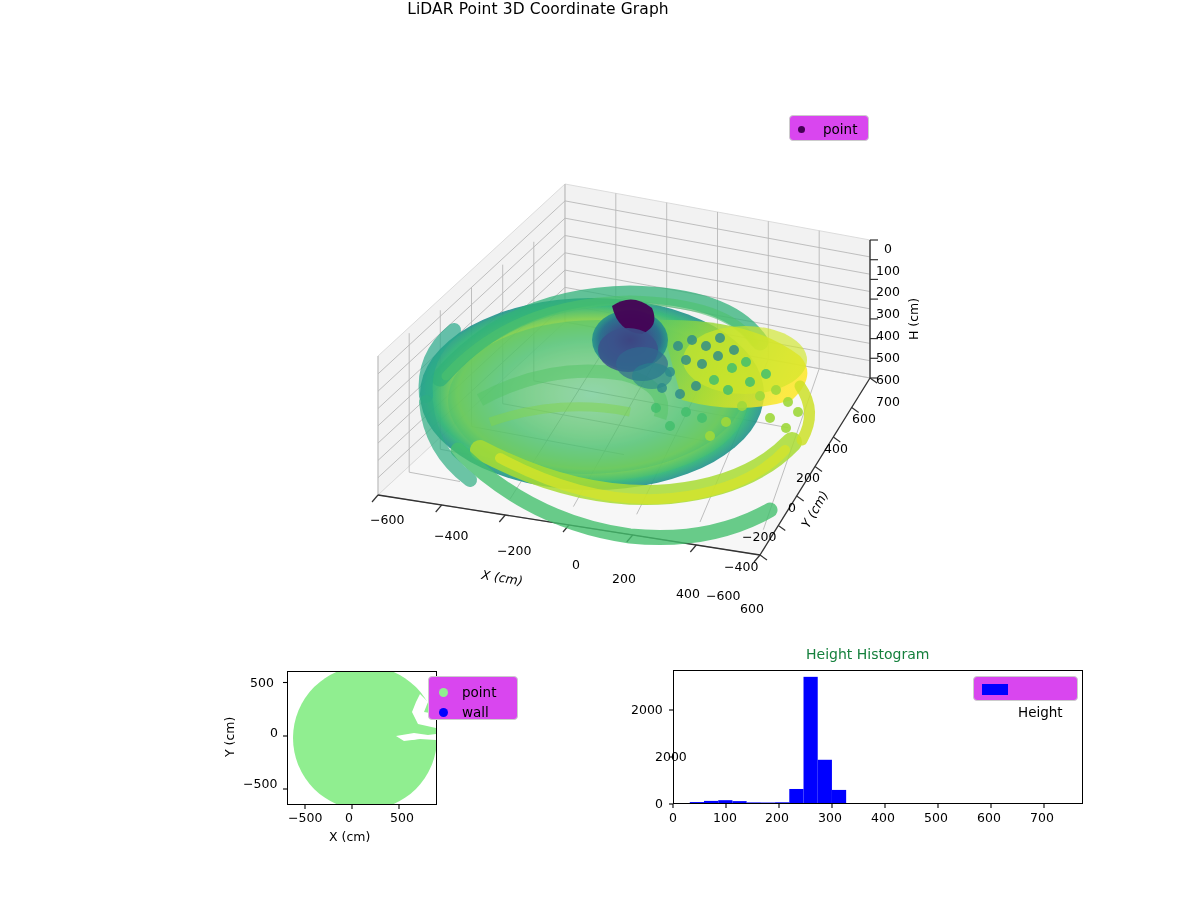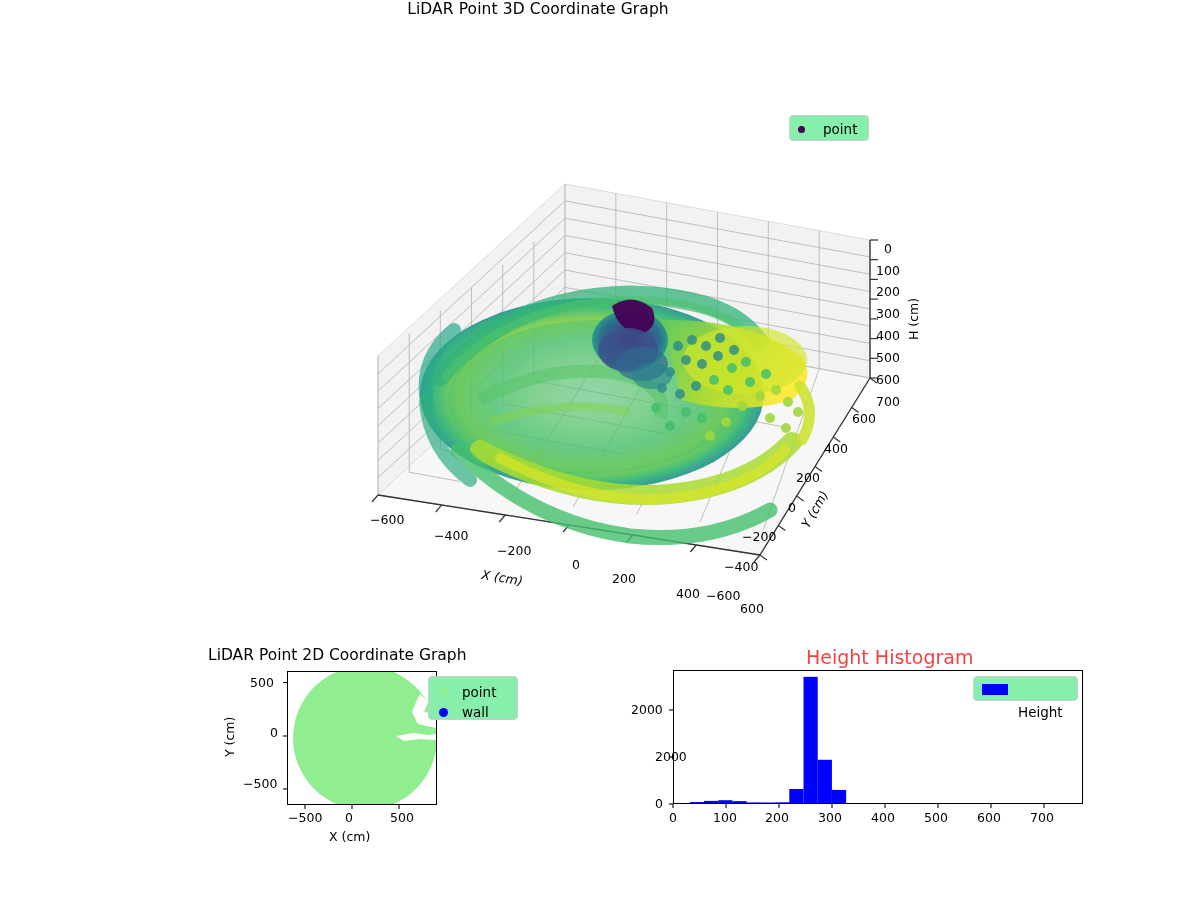--- a/index.html
+++ b/index.html
@@ -9,34 +9,34 @@
     color:#000;overflow:hidden;position:relative;
   }
   .fig{position:absolute;left:0;top:0;width:1200px;height:900px;}
   .abs{position:absolute;}
   .ttl3d{
     left:0;top:83px;width:1076px;text-align:center;
     font-size:15.5px;color:#000;letter-spacing:.1px;
   }
   .legend-box{
     position:absolute;border:1px solid #cccccc;border-radius:4px;
-    background:#86efac;box-sizing:border-box;
+    background:#d946ef;box-sizing:border-box;
   }
   .lg-row{display:flex;align-items:center;height:20px;}
   .lg-dot{border-radius:50%;display:inline-block;}
   .lg-txt{font-size:13.5px;color:#000;white-space:nowrap;}
   .tick{position:absolute;font-size:12.5px;color:#000;white-space:nowrap;}
   .axlabel{position:absolute;font-size:12.5px;color:#000;white-space:nowrap;}
   .ital{font-style:italic;}
   svg{display:block;}
   .ttl2d{
     position:absolute;font-size:15.5px;color:#000;white-space:nowrap;
   }
   .ttlhist{
-    position:absolute;font-size:19px;color:#ef4444;white-space:nowrap;
+    position:absolute;font-size:14px;color:#15803d;white-space:nowrap;
   }
   .plotbox{position:absolute;border:1px solid #000;box-sizing:border-box;background:#fff;}
   .swatch{display:inline-block;}
 </style>
 </head>
 <body>
 
 <div class="fig">
 
   <div class="ttl3d">LiDAR Point 3D Coordinate Graph</div>
@@ -257,21 +257,20 @@
   <div class="tick" style="left:876px;top:306px;">300</div>
   <div class="tick" style="left:876px;top:328px;">400</div>
   <div class="tick" style="left:876px;top:350px;">500</div>
   <div class="tick" style="left:876px;top:372px;">600</div>
   <div class="tick" style="left:876px;top:394px;">700</div>
 
   <div class="axlabel ital" style="left:483px;top:567px;transform:rotate(9deg);transform-origin:left top;">X (cm)</div>
   <div class="axlabel ital" style="left:798px;top:523px;transform:rotate(-60deg);transform-origin:left top;">Y (cm)</div>
   <div class="axlabel" style="left:906px;top:340px;transform:rotate(-90deg);transform-origin:left top;">H (cm)</div>
 
-  <div class="ttl2d" style="left:208px;top:646px;">LiDAR Point 2D Coordinate Graph</div>
 
   <div class="plotbox" style="left:287px;top:671px;width:150px;height:134px;">
     <svg width="148" height="132" viewBox="0 0 148 132">
       <defs>
         <clipPath id="box2d">
             <rect x="0" y="0" width="148" height="132"></rect>
           </clipPath>
       </defs>
       <g clip-path="url(#box2d)">
 

